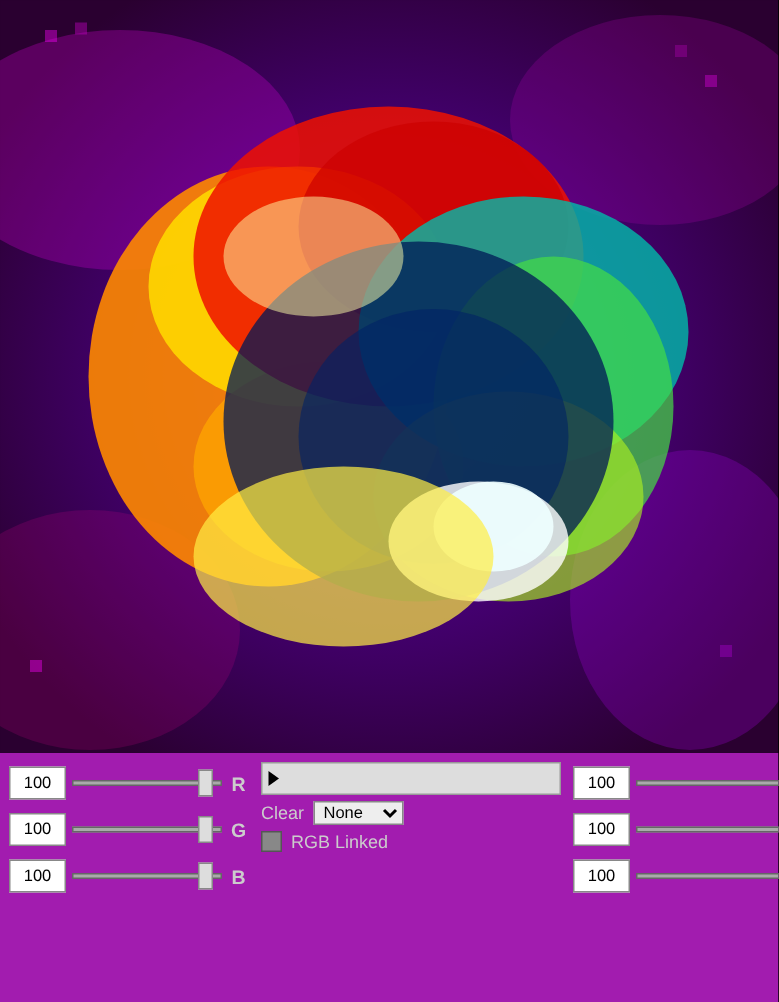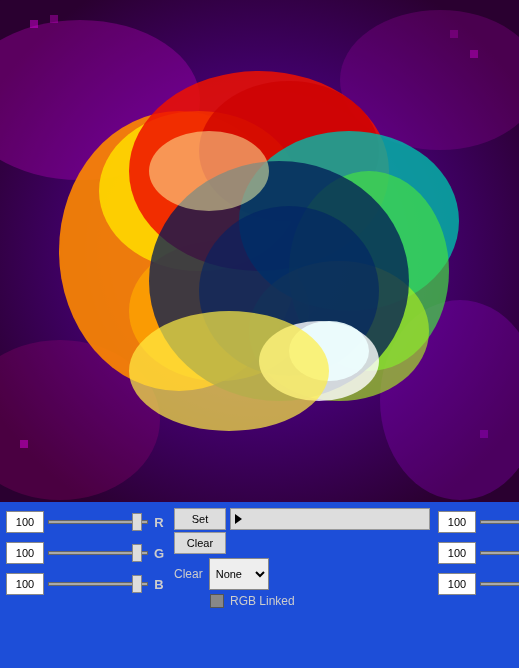--- a/index.html
+++ b/index.html
@@ -20,21 +20,21 @@
     }
 
     #canvas-bg {
       width: 100%;
       height: 100%;
     }
 
     #controls-area {
       width: 519px;
       height: 166px;
-      background: #1d4ed8;
+      background: #a21caf;
       display: flex;
       flex-direction: column;
       padding: 6px 6px 4px 6px;
       gap: 3px;
     }
 
     .row {
       display: flex;
       align-items: center;
       gap: 4px;
@@ -144,32 +144,31 @@
 
     .dither-label {
       color: #ccc;
       font-size: 12px;
     }
 
     .dither-select {
       background: #eee;
       border: 1px solid #888;
       font-size: 11px;
-      height: 32px;
+      height: 16px;
       color: #000;
       padding: 0 2px;
       width: 60px;
     }
 
     .rgb-linked-row {
       display: flex;
       align-items: center;
       gap: 6px;
       color: #ccc;
-      margin-left: 36px;
     }
 
     .checkbox-box {
       width: 14px;
       height: 14px;
       background: #888;
       border: 1px solid #555;
     }
 
     
@@ -336,24 +335,20 @@
             <div class="slider-thumb" style="left: calc(90% - 5px);"></div>
           </div>
         </div>
         <span class="channel-label">B</span>
       </div>
     </div>
 
     <div class="middle-section">
 
       <div class="set-clear-and-cursor">
-        <div class="set-clear-group">
-          <button class="set-clear-btn">Set</button>
-          <button class="set-clear-btn">Clear</button>
-        </div>
         <div class="cursor-preview">
           <div class="cursor-arrow"></div>
         </div>
       </div>
 
       <div class="dither-row">
         <span class="dither-label">Clear</span>
         <select class="dither-select">
           <option>None</option>
           <option>Ordered</option>

